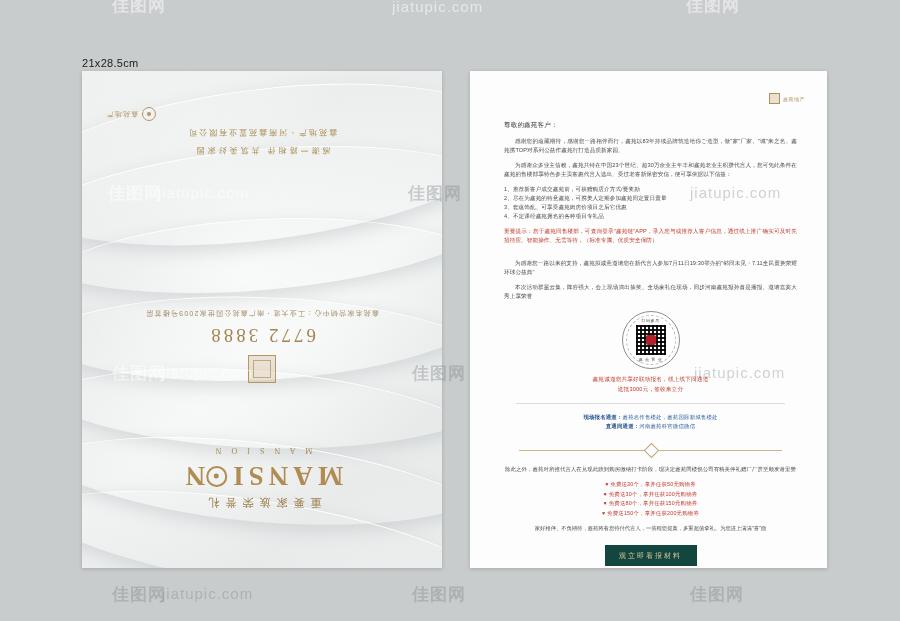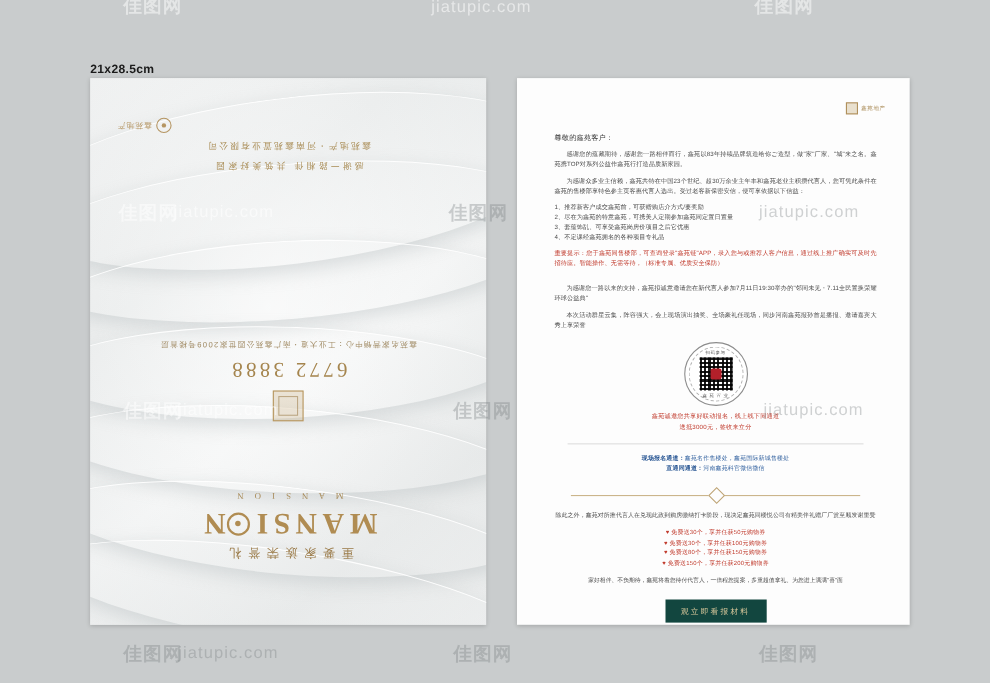--- a/index.html
+++ b/index.html
@@ -36,21 +36,21 @@
     color: rgba(255,255,255,0.5);
   }
   .wm.dark { color: rgba(120,125,128,0.35); }
 
   
   .size-caption {
     position: absolute;
     left: 82px;
     top: 57px;
     font-size: 11px;
-    font-weight: bold;
+    font-weight: normal;
     color: #1b1b1b;
     letter-spacing: 0.3px;
   }
 
   
   .sheet {
     position: absolute;
     background: #ffffff;
     box-shadow: 0 1px 4px rgba(0,0,0,0.18);
     overflow: hidden;

